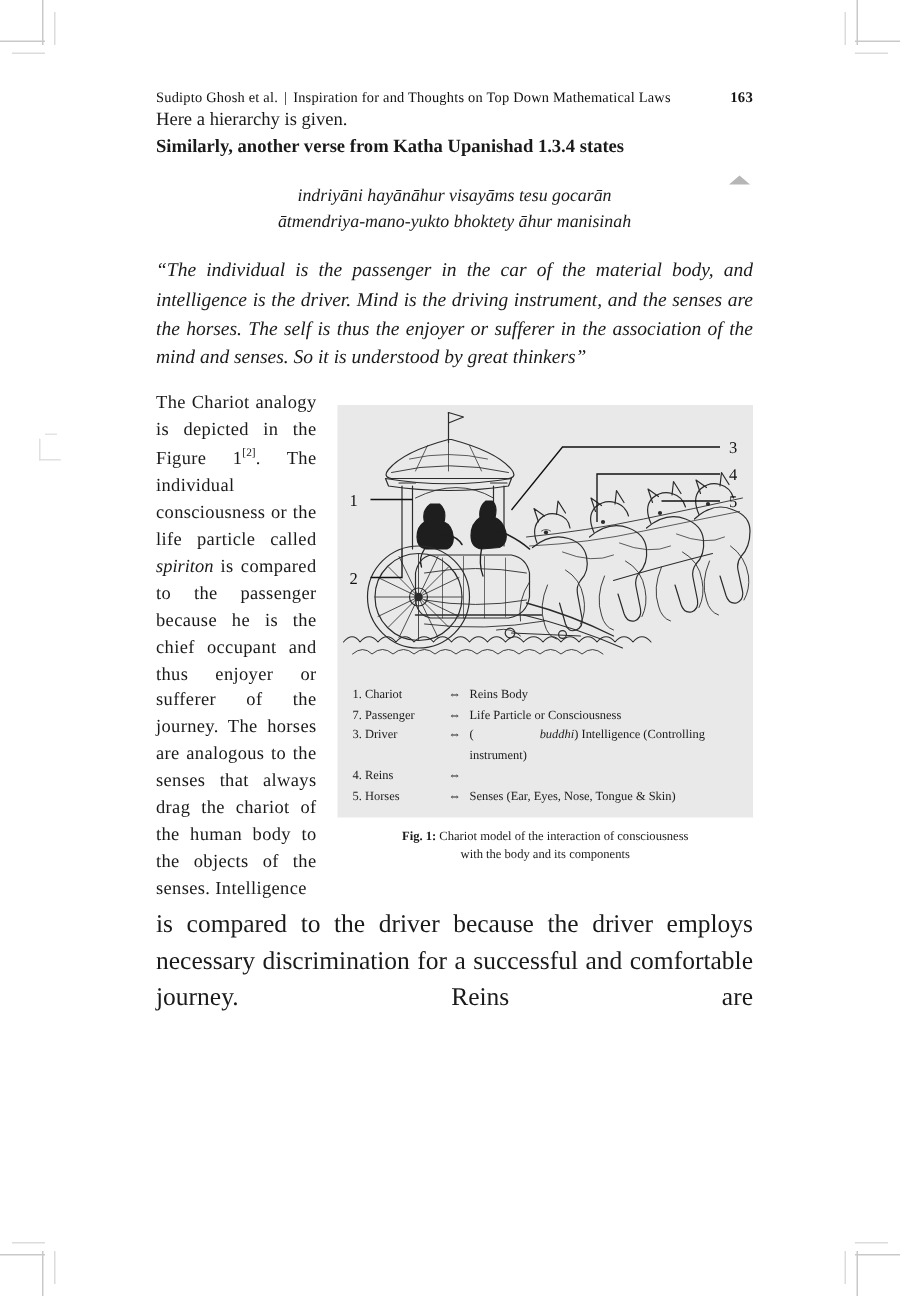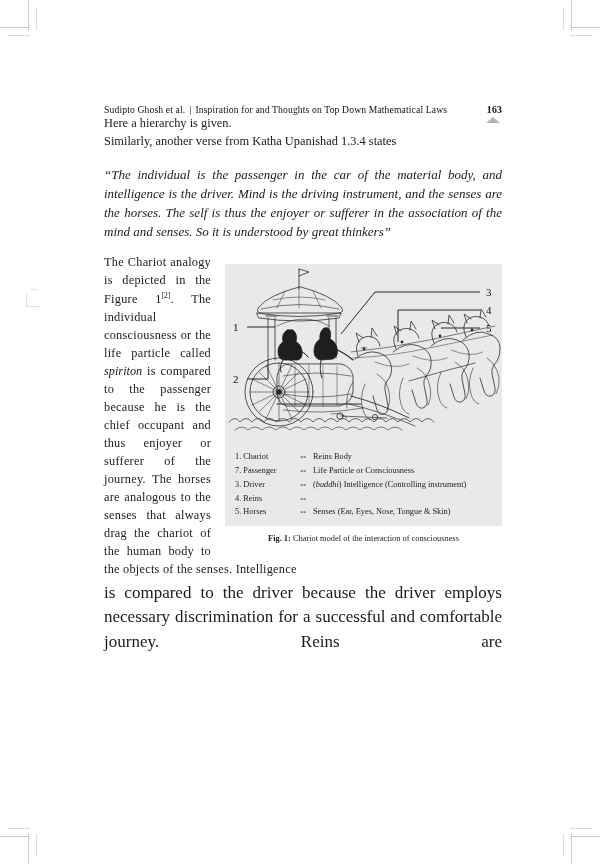--- a/index.html
+++ b/index.html
@@ -68,21 +68,21 @@
     top: 0;
     width: 398px;
     height: 864px;
   }
 
   .running-head {
     display: flex;
     align-items: baseline;
     font-size: 9.6px;
     letter-spacing: 0.15px;
-    padding-top: 104px;
+    padding-top: 60px;
     color: #111;
     white-space: nowrap;
   }
   .running-head .rh-text { flex: 1 1 auto; }
   .running-head .sep { margin: 0 4px; }
   .running-head .folio {
     font-weight: bold;
     font-size: 9.8px;
     margin-left: 6px;
   }
@@ -96,21 +96,21 @@
     border-bottom: 6px solid #b6b6b6;
   }
 
   p.body {
     font-size: 12.4px;
     line-height: 1.45;
     margin: 0;
     text-align: justify;
   }
   .p-hierarchy { margin-top: 36px; }
-  .p-similarly { margin-top: 16px; }
+  .p-similarly { margin-top: 16px; font-weight: bold; }
 
   .verse {
     margin-top: 15px;
     text-align: center;
     font-style: italic;
     font-size: 11.9px;
     line-height: 1.45;
   }
 
   .quote {
@@ -147,21 +147,21 @@
   }
   .legend-row { display: flex; align-items: baseline; }
   .legend-num { width: 58px; flex: none; }
   .legend-arrow {
     width: 20px; flex: none;
     text-align: center;
     font-size: 8.5px;
     color: #2a2a2a;
   }
   .legend-val { flex: 1 1 auto; }
-  .legend-val i { font-style: italic; }
+  .legend-val i { font-style: italic; margin-left: 44px; }
 
   .fig-caption {
     margin-top: 7px;
     font-size: 8.4px;
     line-height: 1.42;
     text-align: center;
   }
   .fig-caption .lbl { font-weight: bold; }
   .fig-caption .cap-l2 { display: block; }
 
@@ -223,20 +223,24 @@
       <span>Sudipto Ghosh et al.</span><span class="sep">|</span><span>Inspiration for and Thoughts on Top Down Mathematical Laws</span>
     </span>
     <span class="folio">163</span>
   </div>
   <div class="head-ornament"></div>
 
   <p class="body p-hierarchy">Here a hierarchy is given.</p>
 
   <p class="body p-similarly">Similarly, another verse from Katha Upanishad 1.3.4 states</p>
 
+  <div class="verse">
+    <div>indriyāni hayānāhur visayāms tesu gocarān</div>
+    <div>ātmendriya-mano-yukto bhoktety āhur manisinah</div>
+  </div>
 
   <p class="quote">“The individual is the passenger in the car of the material body, and intelligence is the driver. Mind is the driving instrument, and the senses are the horses. The self is thus the enjoyer or sufferer in the association of the mind and senses. So it is understood by great thinkers”</p>
 
   <div class="figure">
     <div class="fig-panel">
       <div class="fig-art">
         <svg viewBox="0 0 277 182" xmlns="http://www.w3.org/2000/svg">
           <rect x="0" y="0" width="277" height="182" fill="#e9e9e9"></rect>
           <g stroke="#2b2b2b" fill="none" stroke-width="0.8" stroke-linecap="round" stroke-linejoin="round">
 
@@ -369,20 +373,21 @@
           <span class="legend-num">5. Horses</span>
           <span class="legend-arrow">⇔</span>
           <span class="legend-val">Senses (Ear, Eyes, Nose, Tongue &amp; Skin)</span>
         </div>
       </div>
     </div>
 
     <div class="fig-caption">
       <span class="lbl">Fig. 1:</span>
       <span>Chariot model of the interaction of consciousness</span>
+      <span class="cap-l2">with the body and its components</span>
     </div>
   </div>
 
   <p class="col-text"><span class="sp">The Chariot analogy is depicted in the Figure 1</span><sup class="cite">[2]</sup><span class="sp">. The individual consciousness or the life particle called </span><i>spiriton</i><span class="sp"> is compared to the passenger because he is the chief occupant and thus enjoyer or sufferer of the journey. The horses are analogous to the senses that always drag the chariot of the human body to the objects of the senses. Intelligence</span></p>
 
   <p class="tail">is compared to the driver because the driver employs necessary discrimination for a successful and comfortable journey. Reins are</p>
 
 </div>
 
 </body></html>

